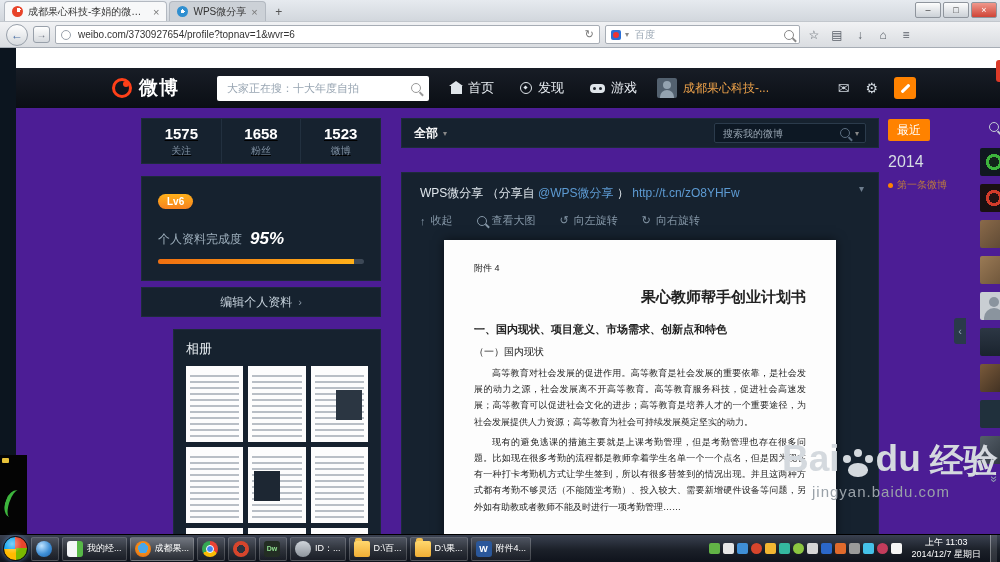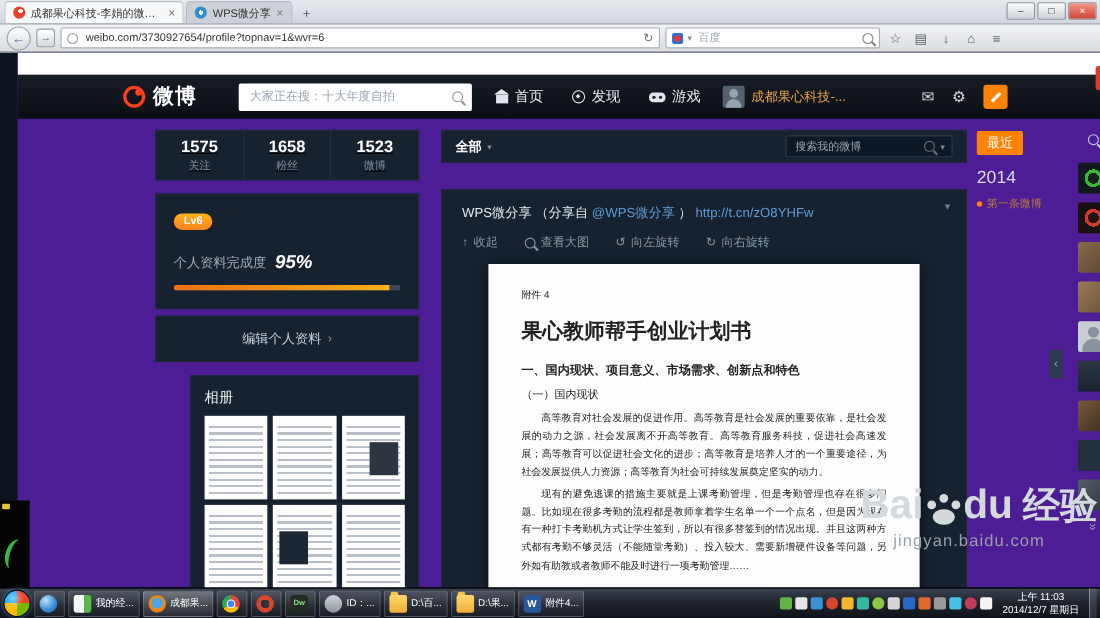--- a/index.html
+++ b/index.html
@@ -87,21 +87,21 @@
   .stat:last-child{border-right:none;}
   .stat .v{color:#fff;font-size:15px;font-weight:bold;}
   .stat .l{color:#7f8fa0;font-size:10px;margin-top:2px;}
   .profile{margin-top:12px;padding:14px 16px 16px;}
   .lv{display:inline-block;background:linear-gradient(#ffb11a,#f7821f);color:#fff;font-size:10px;font-weight:bold;
       padding:2px 9px;border-radius:9px;}
   .comp{margin-top:20px;font-size:12px;color:#9daebb;display:flex;align-items:center;gap:8px;}
   .comp b{color:#fff;font-size:17px;font-style:italic;font-weight:bold;}
   .bar{margin-top:10px;height:5px;background:#3c4856;border-radius:3px;overflow:hidden;}
   .fill{width:95%;height:100%;background:linear-gradient(90deg,#f07010,#ffb01a);}
-  .editrow{margin-top:6px;height:42px;display:flex;align-items:center;justify-content:center;gap:6px;
+  .editrow{margin-top:6px;height:30px;display:flex;align-items:center;justify-content:center;gap:6px;
            color:#c6d2dc;font-size:12px;cursor:pointer;}
   .chev{color:#8a98a6;font-size:11px;}
   .album{margin-top:12px;padding:10px 12px;height:207px;overflow:hidden;margin-left:32px;}
   .album-title{color:#e8eef2;font-size:13px;margin-bottom:8px;}
   .grid{display:grid;grid-template-columns:repeat(3,1fr);gap:5px;}
   .thumb{height:76px;background:#fdfdfd;padding:5px 4px;box-sizing:border-box;cursor:pointer;position:relative;}
   .lines{height:100%;background:repeating-linear-gradient(#fdfdfd 0 4px,#b9bfc6 4px 6px);}
   .thumb .blk{position:absolute;right:6px;top:24px;width:26px;height:30px;background:#2b3642;}
   
   .feed{position:absolute;left:385px;top:10px;width:478px;}
@@ -115,21 +115,21 @@
   .post{margin-top:24px;background:#16222f;border:1px solid #1d2b3a;box-sizing:border-box;height:378px;
         overflow:hidden;position:relative;padding-top:12px;}
   .phead{padding:0 18px;font-size:12px;color:#dfe6ec;}
   .blue{color:#5d9bd3;}
   .pcollapse{position:absolute;right:14px;top:10px;color:#6c7c8c;font-size:10px;}
   .ptools{padding:11px 18px 8px;display:flex;gap:24px;font-size:11px;color:#8496a6;}
   .ptool{display:flex;align-items:center;gap:5px;cursor:pointer;}
   .doc{width:392px;margin:4px auto 0;background:#fdfdfd;box-shadow:0 0 10px rgba(0,0,0,.55);
        padding:22px 30px;box-sizing:border-box;color:#222;}
   .doc-att{font-size:9px;}
-  .doc-title{text-align:left;font-size:19px;font-weight:bold;margin:13px 0 15px;
+  .doc-title{text-align:right;font-size:15px;font-weight:bold;margin:13px 0 15px;
              font-family:Liberation Sans, sans-serif;}
   .doc-h1{font-size:11px;font-weight:bold;margin-bottom:8px;}
   .doc-h2{font-size:10px;margin-bottom:6px;}
   .doc-p{font-size:9px;line-height:1.8;text-indent:2em;text-align:justify;margin:0 0 4px;}
   
   .timeline{position:absolute;left:872px;top:11px;width:70px;}
   .recent{width:42px;height:22px;background:#ff8200;color:#fff;font-size:12px;display:flex;align-items:center;
           justify-content:center;border-radius:2px;cursor:pointer;}
   .year{margin-top:12px;color:#d6dde3;font-size:16px;cursor:pointer;}
   .first{margin-top:7px;color:#bd7b3d;font-size:10px;display:flex;align-items:center;gap:4px;cursor:pointer;}

